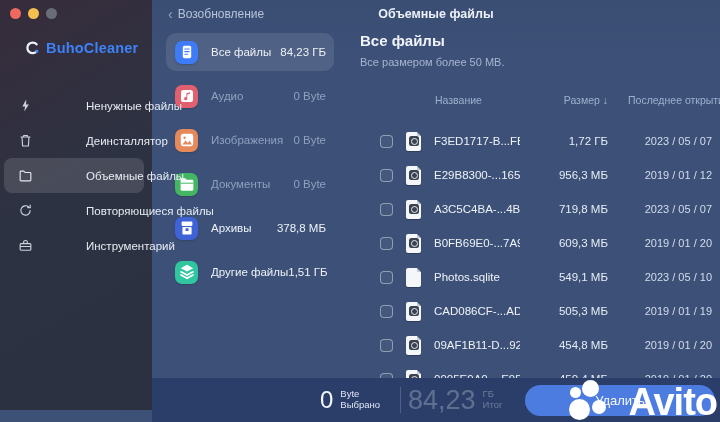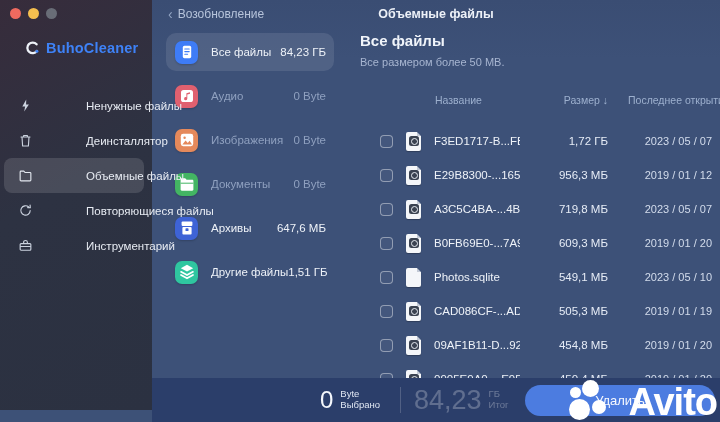--- a/index.html
+++ b/index.html
@@ -61,21 +61,21 @@
   .lens::after { content:''; position:absolute; left:2.5px; top:2.5px; width:5px; height:5px;
     border:1.2px solid #e8ecf2; border-radius:50%; }
   .fname { flex:1; color:#eef2f8; font-size:11.5px; white-space:nowrap; overflow:hidden; }
   .fsize { width:88px; text-align:right; color:#e6ecf6; font-size:11.5px; white-space:nowrap; }
   .fdate { width:84px; margin-left:20px; text-align:right; color:#d3dcec; font-size:11px; white-space:nowrap; }
 
   
   .footer { position:absolute; left:152px; right:0; bottom:0; height:44px; background:#2b3e6a; z-index:10; }
   .stat { position:absolute; display:flex; align-items:center; gap:7px; top:0; height:44px; }
   .stat-sel { left:168px; }
-  .stat-tot { left:262px; }
+  .stat-tot { left:256px; }
   .big-num { font-size:24px; color:#f4f7fc; font-weight:400; }
   .stat-tot .big-num { font-size:27px; color:rgba(255,255,255,0.25); font-weight:300; }
   .stack { display:flex; flex-direction:column; justify-content:center; line-height:1.15; }
   .stack span { font-size:9.5px; color:#dfe6f2; }
   .stat-tot .stack span { color:rgba(255,255,255,0.30); }
   .vdiv { position:absolute; left:248px; top:9px; width:1px; height:26px; background:rgba(255,255,255,0.18); }
   .del-btn { position:absolute; left:373px; top:7px; width:190px; height:31px; border:none; border-radius:15.5px;
     background:#4c7ce0; color:rgba(255,255,255,0.95); font-size:13px; font-family:inherit; }
 
   
@@ -211,21 +211,21 @@
       </div>
       <div class="cat">
         <span class="cat-icon" style="background: rgb(62, 99, 214); color: rgb(62, 99, 214);">
           <svg width="22" height="22" viewBox="0 0 22 22">
             <rect x="5.6" y="4.6" width="10.8" height="4.4" rx="1" fill="#fff"></rect>
             <rect x="6.4" y="9.9" width="9.2" height="7.5" rx="1" fill="#fff"></rect>
             <rect x="9.5" y="11.3" width="3" height="2.8" rx=".6" fill="currentColor"></rect>
             </svg>
         </span>
         <span class="cat-label">Архивы</span>
-        <span class="cat-value">647,6 МБ</span>
+        <span class="cat-value">378,8 МБ</span>
       </div>
       <div class="cat">
         <span class="cat-icon" style="background: rgb(47, 198, 160); color: rgb(47, 198, 160);">
           <svg width="22" height="22" viewBox="0 0 22 22">
             <path fill="#fff" d="M11 3.8l6.2 3.4L11 10.6 4.8 7.2z"></path>
             <path d="M5 10.8l6 3.3 6-3.3" stroke="#fff" stroke-width="1.7" fill="none" stroke-linecap="round" stroke-linejoin="round"></path>
             <path d="M5 14l6 3.3 6-3.3" stroke="#fff" stroke-width="1.7" fill="none" stroke-linecap="round" stroke-linejoin="round"></path>
             </svg>
         </span>
         <span class="cat-label">Другие файлы</span>

